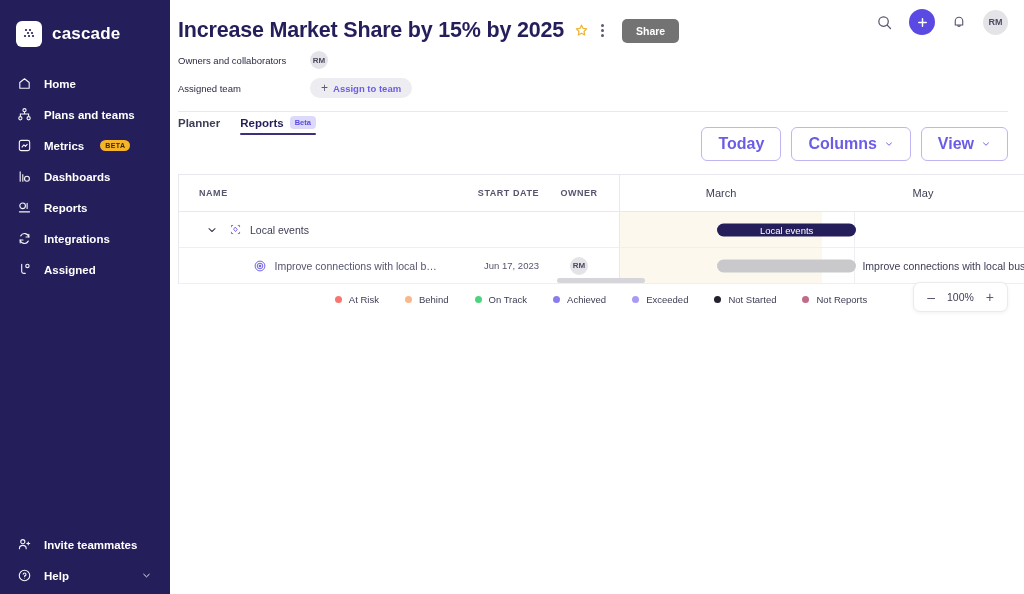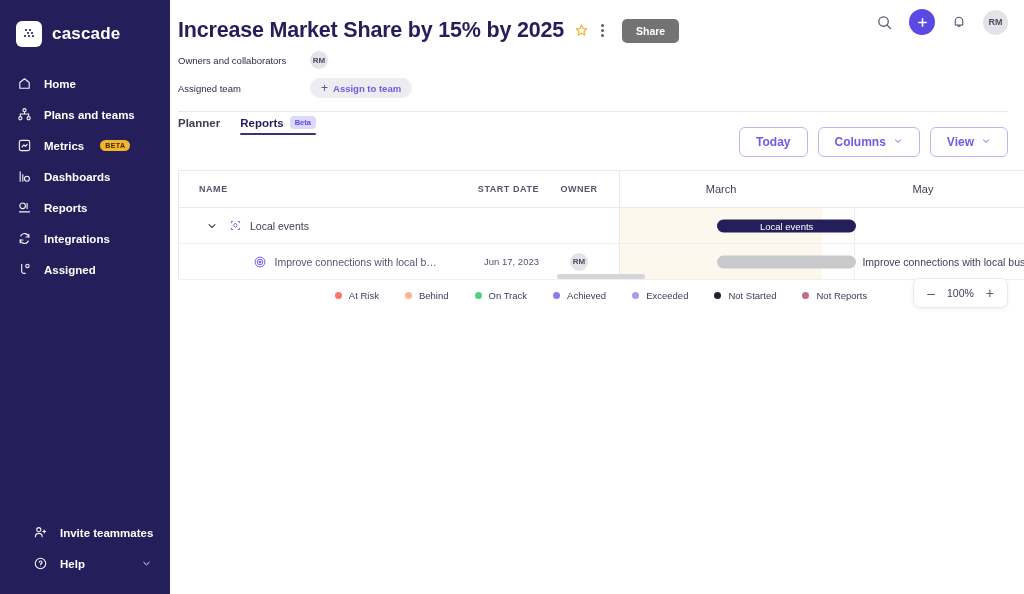--- a/index.html
+++ b/index.html
@@ -34,21 +34,21 @@
     font-size: 11.5px; font-weight: 700; color: #ffffff;
     cursor: pointer;
   }
   .nav-item .nav-ico { width: 16px; height: 16px; display:flex; align-items:center; justify-content:center; opacity:.95; }
   .nav-label { white-space: nowrap; }
   .beta-pill {
     background: #f5b429; color: #3a2a00;
     font-size: 7px; font-weight: 700; letter-spacing: .4px;
     padding: 2px 5px; border-radius: 8px; margin-left: 4px;
   }
-  .sidebar-bottom { margin-top: auto; padding-bottom: 15px; margin-left: 16px; }
+  .sidebar-bottom { margin-top: auto; padding-bottom: 3px; }
   .sidebar-bottom .nav-item { height: 31px; }
   .chev-right { margin-left: auto; margin-right: 18px; display:flex; }
 
   
   .main { flex: 1 1 auto; height: 594px; background: #ffffff; position: relative; }
 
   .topbar { position: relative; height: 112px; padding: 8px 18px 0 8px; }
   .title-row { display: flex; align-items: center; gap: 8px; padding-top: 10px; }
   .page-title { font-size: 21.5px; font-weight: 700; color: #241e5a; letter-spacing: -.2px; }
   .star-icon { cursor: pointer; display:flex; margin-left: 2px; }
@@ -99,21 +99,21 @@
   .avatar-lg {
     width: 25px; height: 25px; border-radius: 50%; background: #e4e4e8;
     color:#4a4a60; font-size: 9px; font-weight:700;
     display:flex; align-items:center; justify-content:center; cursor:pointer;
   }
 
   
   .toolbar { display:flex; justify-content:flex-end; gap: 10px; padding: 15px 16px 0 0; }
   .tb-btn {
     border: 1px solid #bdb6f2; border-radius: 6px; background:#fff;
-    color:#6b5ce7; font-size: 12px; font-weight: 700;
+    color:#6b5ce7; font-size: 16px; font-weight: 700;
     padding: 7px 16px; cursor:pointer; display:flex; align-items:center; gap:7px;
     font-family: "Liberation Sans", sans-serif;
   }
 
   
   .gantt { margin: 13px 0 0 8px; position: relative; }
   .gantt-head {
     display:flex; height: 38px; border-top:1px solid #e8e8ee; border-bottom:1px solid #e8e8ee;
     border-left:1px solid #e8e8ee;
   }

